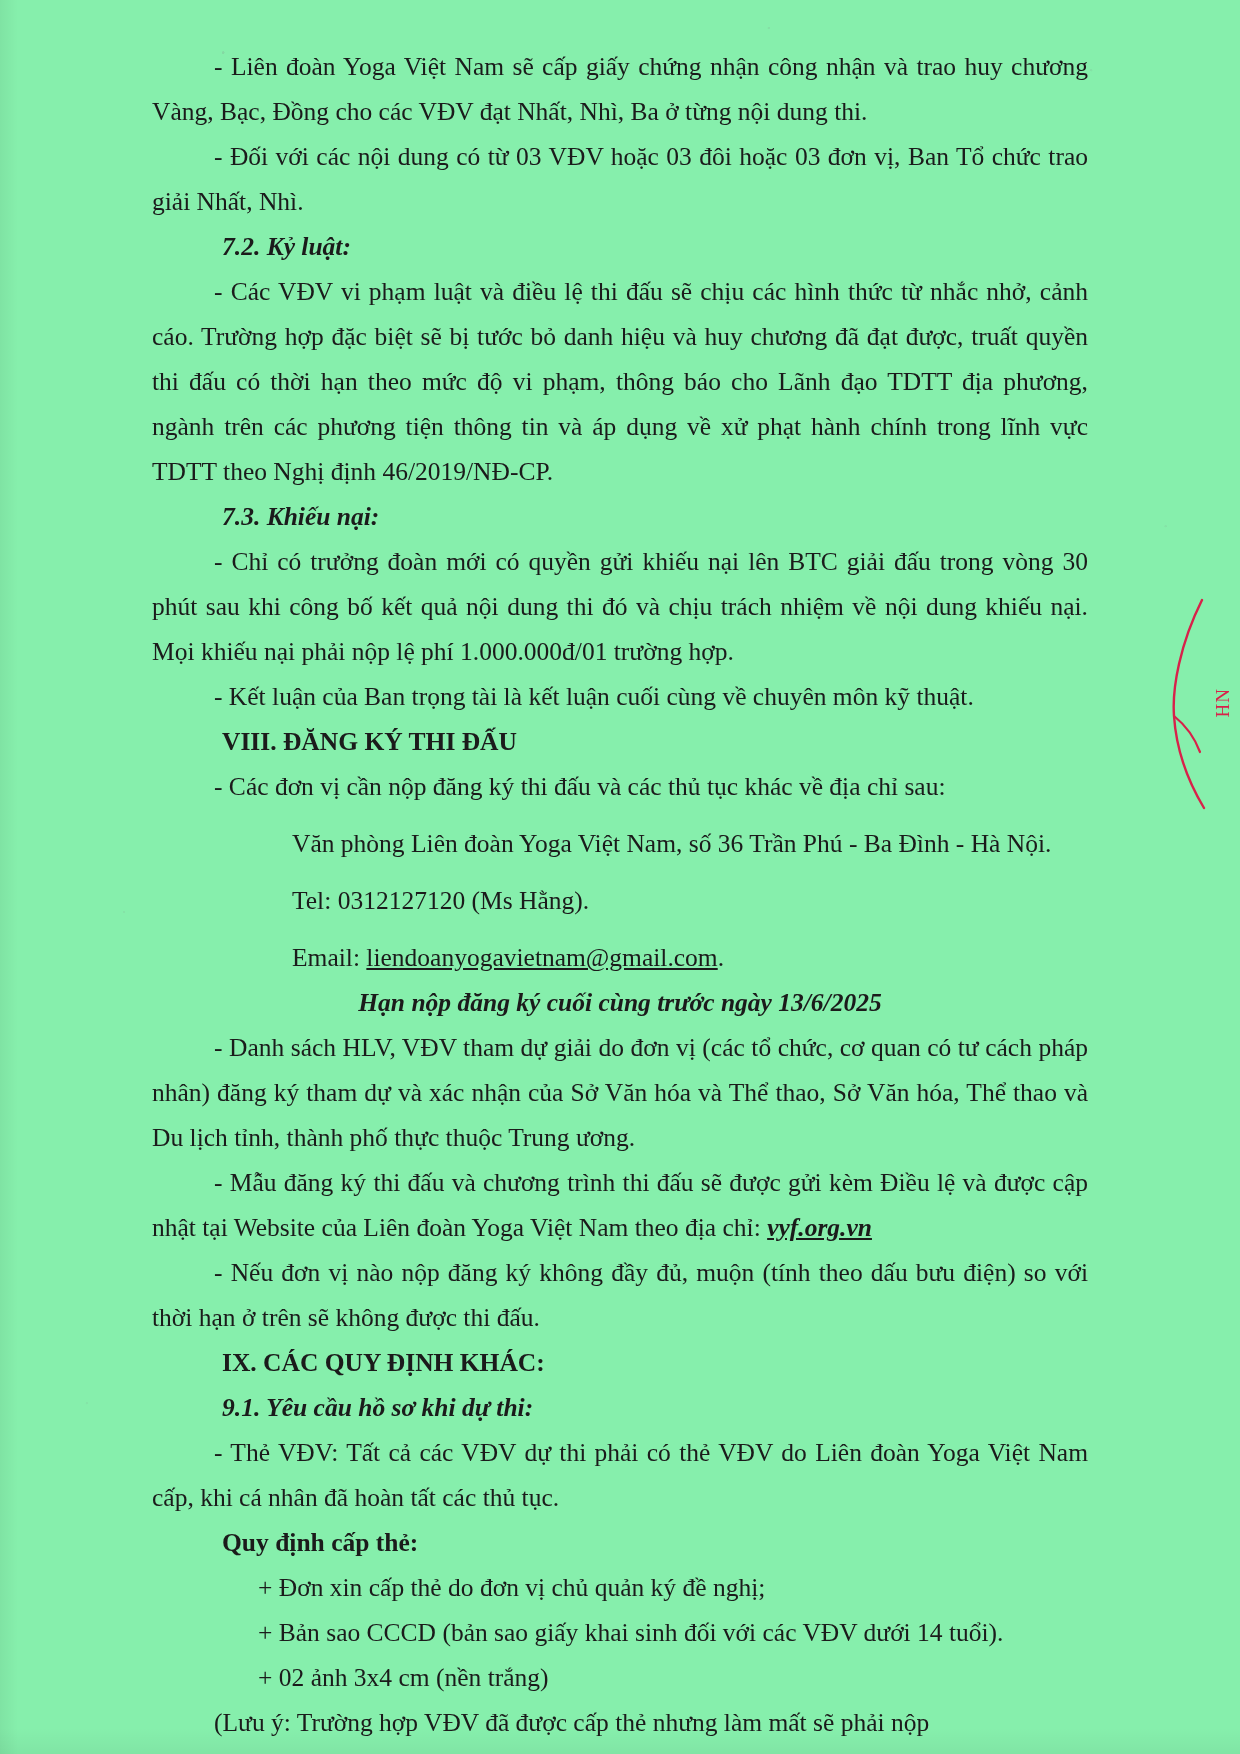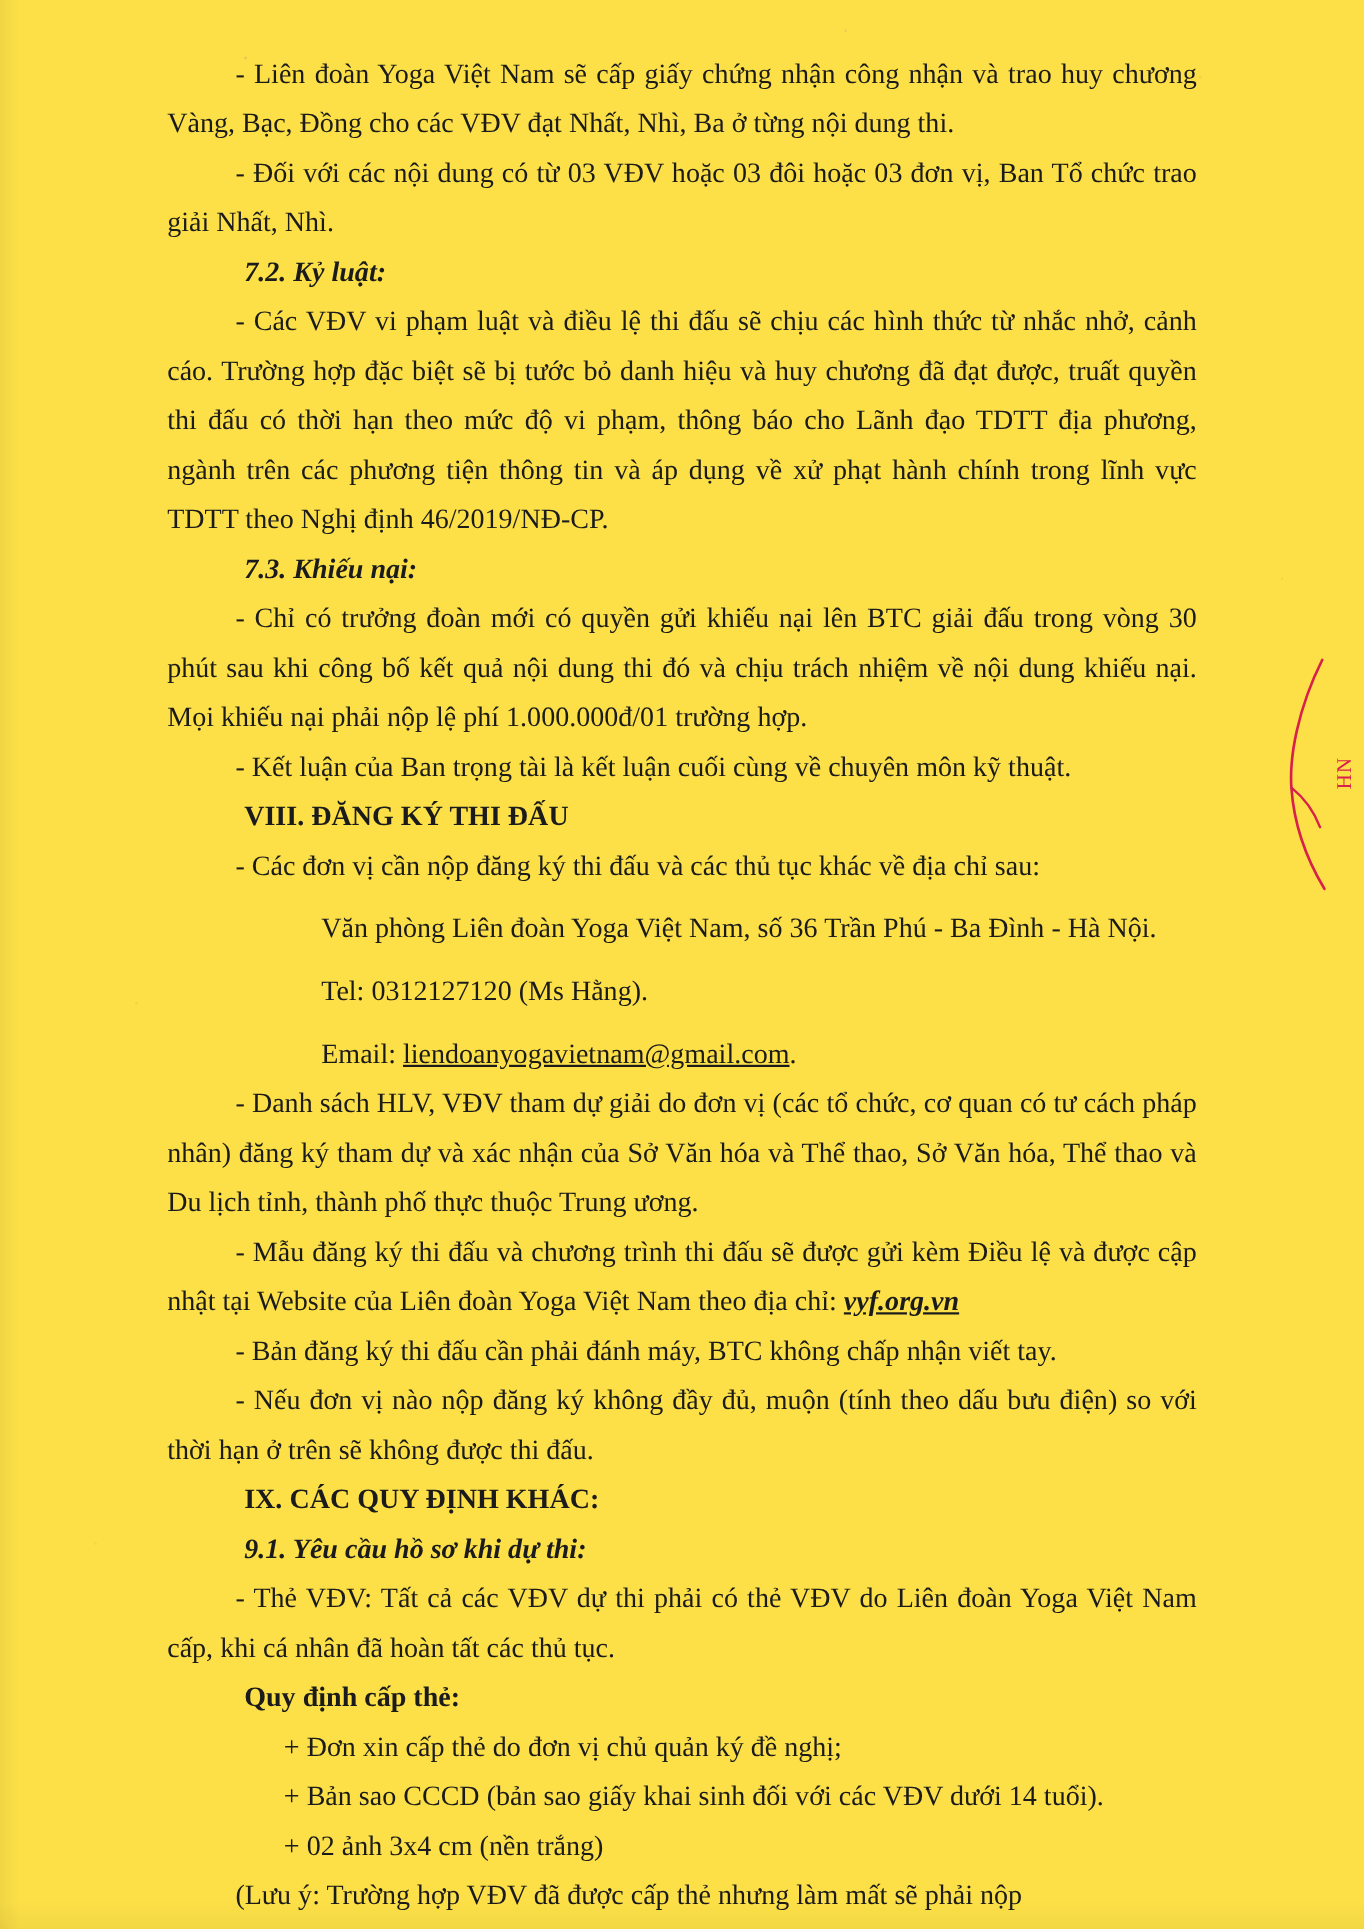--- a/index.html
+++ b/index.html
@@ -11,21 +11,21 @@
     width: 1240px;
     height: 1754px;
     position: relative;
     font-family: "Liberation Serif", serif;
     color: #1b1b1b;
     overflow: hidden;
   }
   .page {
     position: absolute;
     inset: 0;
-    background: #fde047;
+    background: #86efac;
   }
   
   .scan-noise {
     position: absolute;
     inset: 0;
     pointer-events: none;
     background:
       radial-gradient(circle at 18% 3%, rgba(120,120,120,.18) 0 1.1px, transparent 1.6px),
       radial-gradient(circle at 62% 1.6%, rgba(120,120,120,.13) 0 1px, transparent 1.5px),
       radial-gradient(circle at 88% 4%, rgba(120,120,120,.12) 0 1px, transparent 1.5px),
@@ -143,26 +143,26 @@
     <p class="indent">- Chỉ có trưởng đoàn mới có quyền gửi khiếu nại lên BTC giải đấu trong vòng 30 phút sau khi công bố kết quả nội dung thi đó và chịu trách nhiệm về nội dung khiếu nại. Mọi khiếu nại phải nộp lệ phí 1.000.000đ/01 trường hợp.</p>
     <p class="indent">- Kết luận của Ban trọng tài là kết luận cuối cùng về chuyên môn kỹ thuật.</p>
 
     <p class="heading">VIII. ĐĂNG KÝ THI ĐẤU</p>
     <p class="indent">- Các đơn vị cần nộp đăng ký thi đấu và các thủ tục khác về địa chỉ sau:</p>
 
     <p class="addr-line">Văn phòng Liên đoàn Yoga Việt Nam, số 36 Trần Phú - Ba Đình - Hà Nội.</p>
     <p class="addr-line">Tel: 0312127120 (Ms Hằng).</p>
     <p class="addr-line"><span>Email: </span><span class="underline-link">liendoanyogavietnam@gmail.com</span><span>.</span></p>
 
+    <p class="center-bold-italic">Hạn nộp đăng ký cuối cùng trước ngày 13/6/2025</p>
 
     <p class="indent">- Danh sách HLV, VĐV tham dự giải do đơn vị (các tổ chức, cơ quan có tư cách pháp nhân) đăng ký tham dự và xác nhận của Sở Văn hóa và Thể thao, Sở Văn hóa, Thể thao và Du lịch tỉnh, thành phố thực thuộc Trung ương.</p>
 
     <p class="indent"><span>- Mẫu đăng ký thi đấu và chương trình thi đấu sẽ được gửi kèm Điều lệ và được cập nhật tại Website của Liên đoàn Yoga Việt Nam theo địa chỉ: </span><span class="italic-bold underline-link">vyf.org.vn</span></p>
 
-    <p class="indent">- Bản đăng ký thi đấu cần phải đánh máy, BTC không chấp nhận viết tay.</p>
     <p class="indent">- Nếu đơn vị nào nộp đăng ký không đầy đủ, muộn (tính theo dấu bưu điện) so với thời hạn ở trên sẽ không được thi đấu.</p>
 
     <p class="heading">IX. CÁC QUY ĐỊNH KHÁC:</p>
     <p class="subheading">9.1. Yêu cầu hồ sơ khi dự thi:</p>
     <p class="indent">- Thẻ VĐV: Tất cả các VĐV dự thi phải có thẻ VĐV do Liên đoàn Yoga Việt Nam cấp, khi cá nhân đã hoàn tất các thủ tục.</p>
 
     <p class="heading">Quy định cấp thẻ:</p>
     <p class="plus-line">+ Đơn xin cấp thẻ do đơn vị chủ quản ký đề nghị;</p>
     <p class="plus-line">+ Bản sao CCCD (bản sao giấy khai sinh đối với các VĐV dưới 14 tuổi).</p>
     <p class="plus-line">+ 02 ảnh 3x4 cm (nền trắng)</p>

